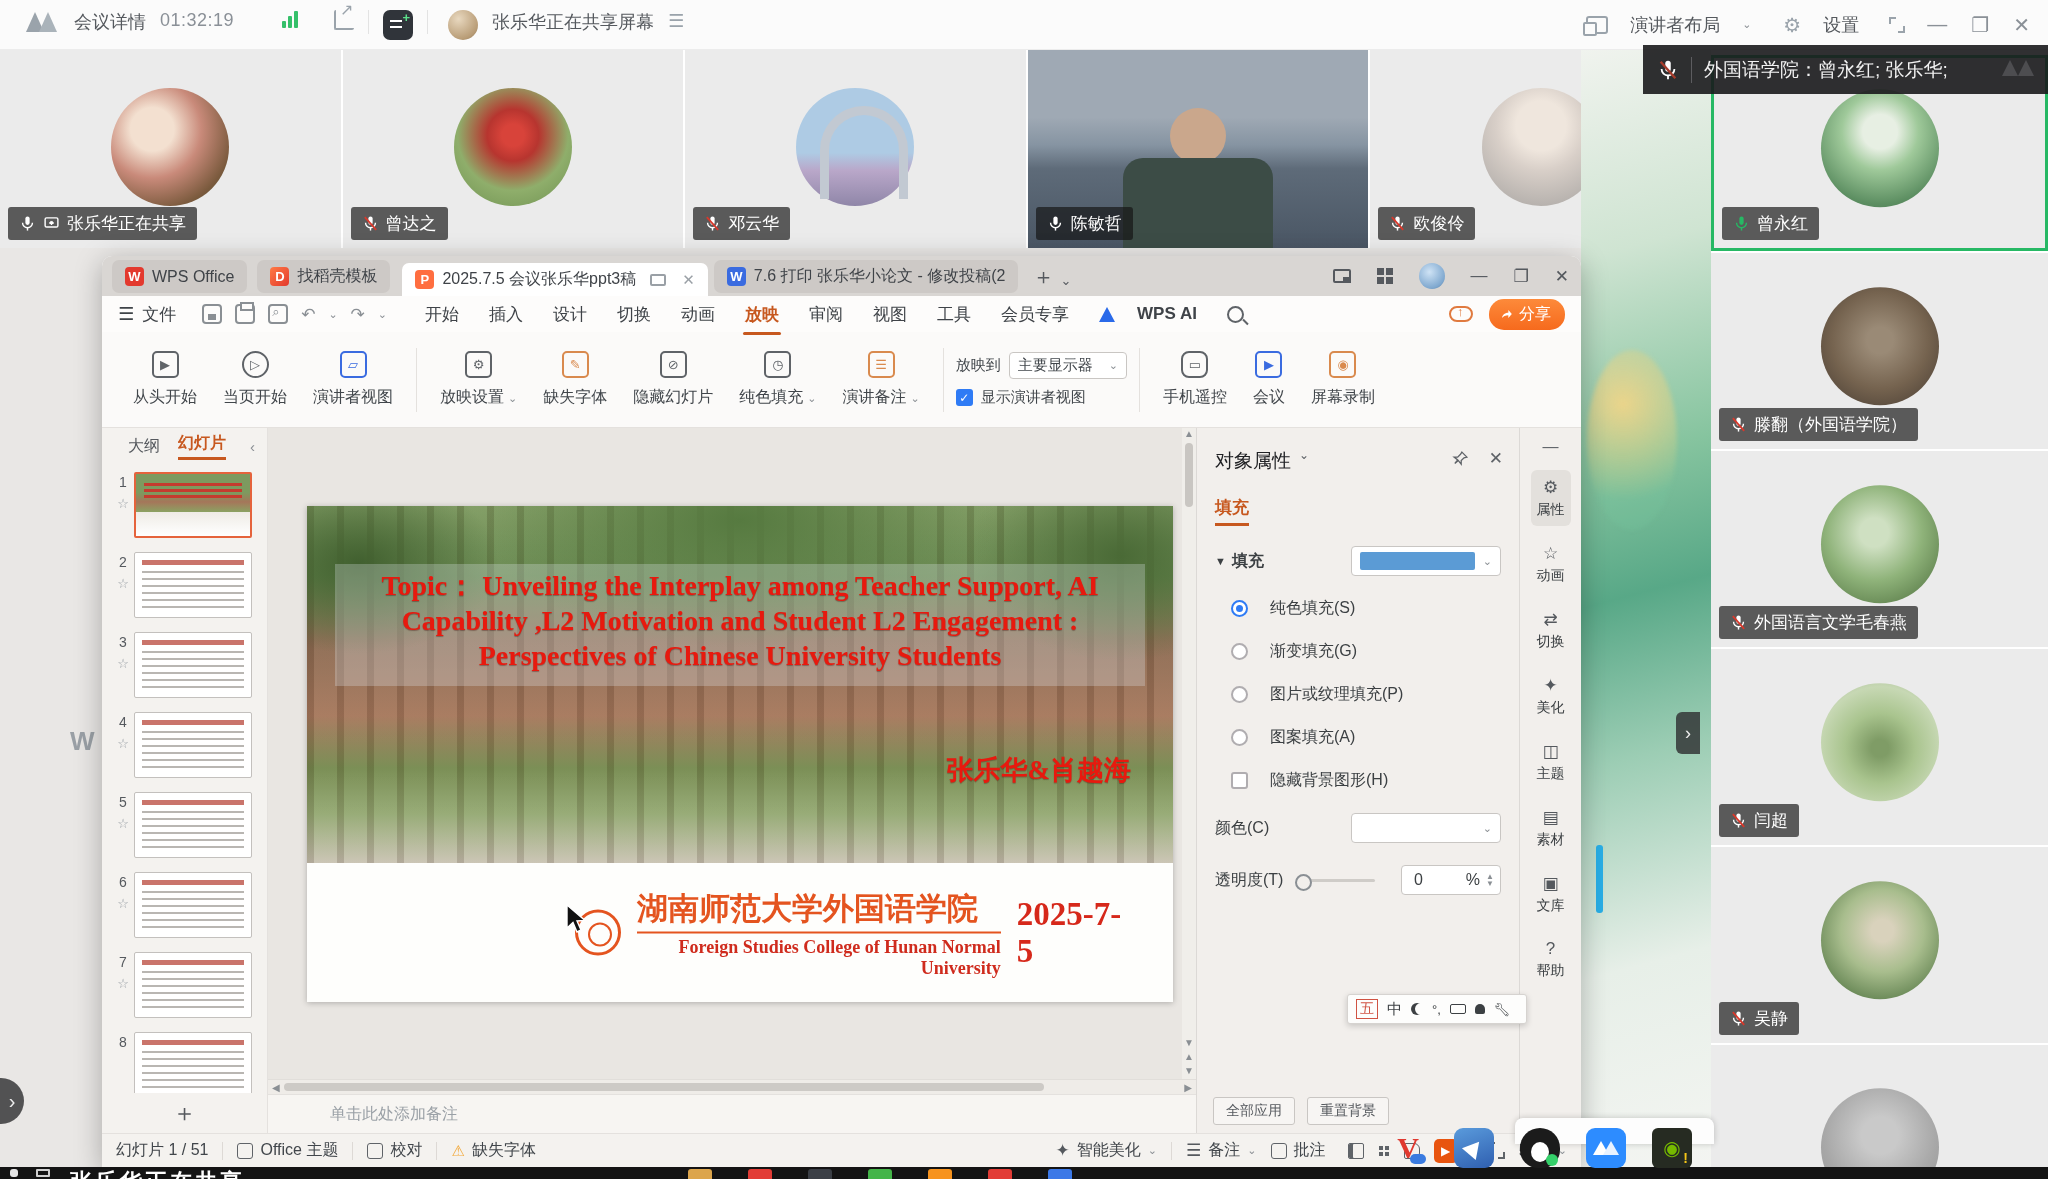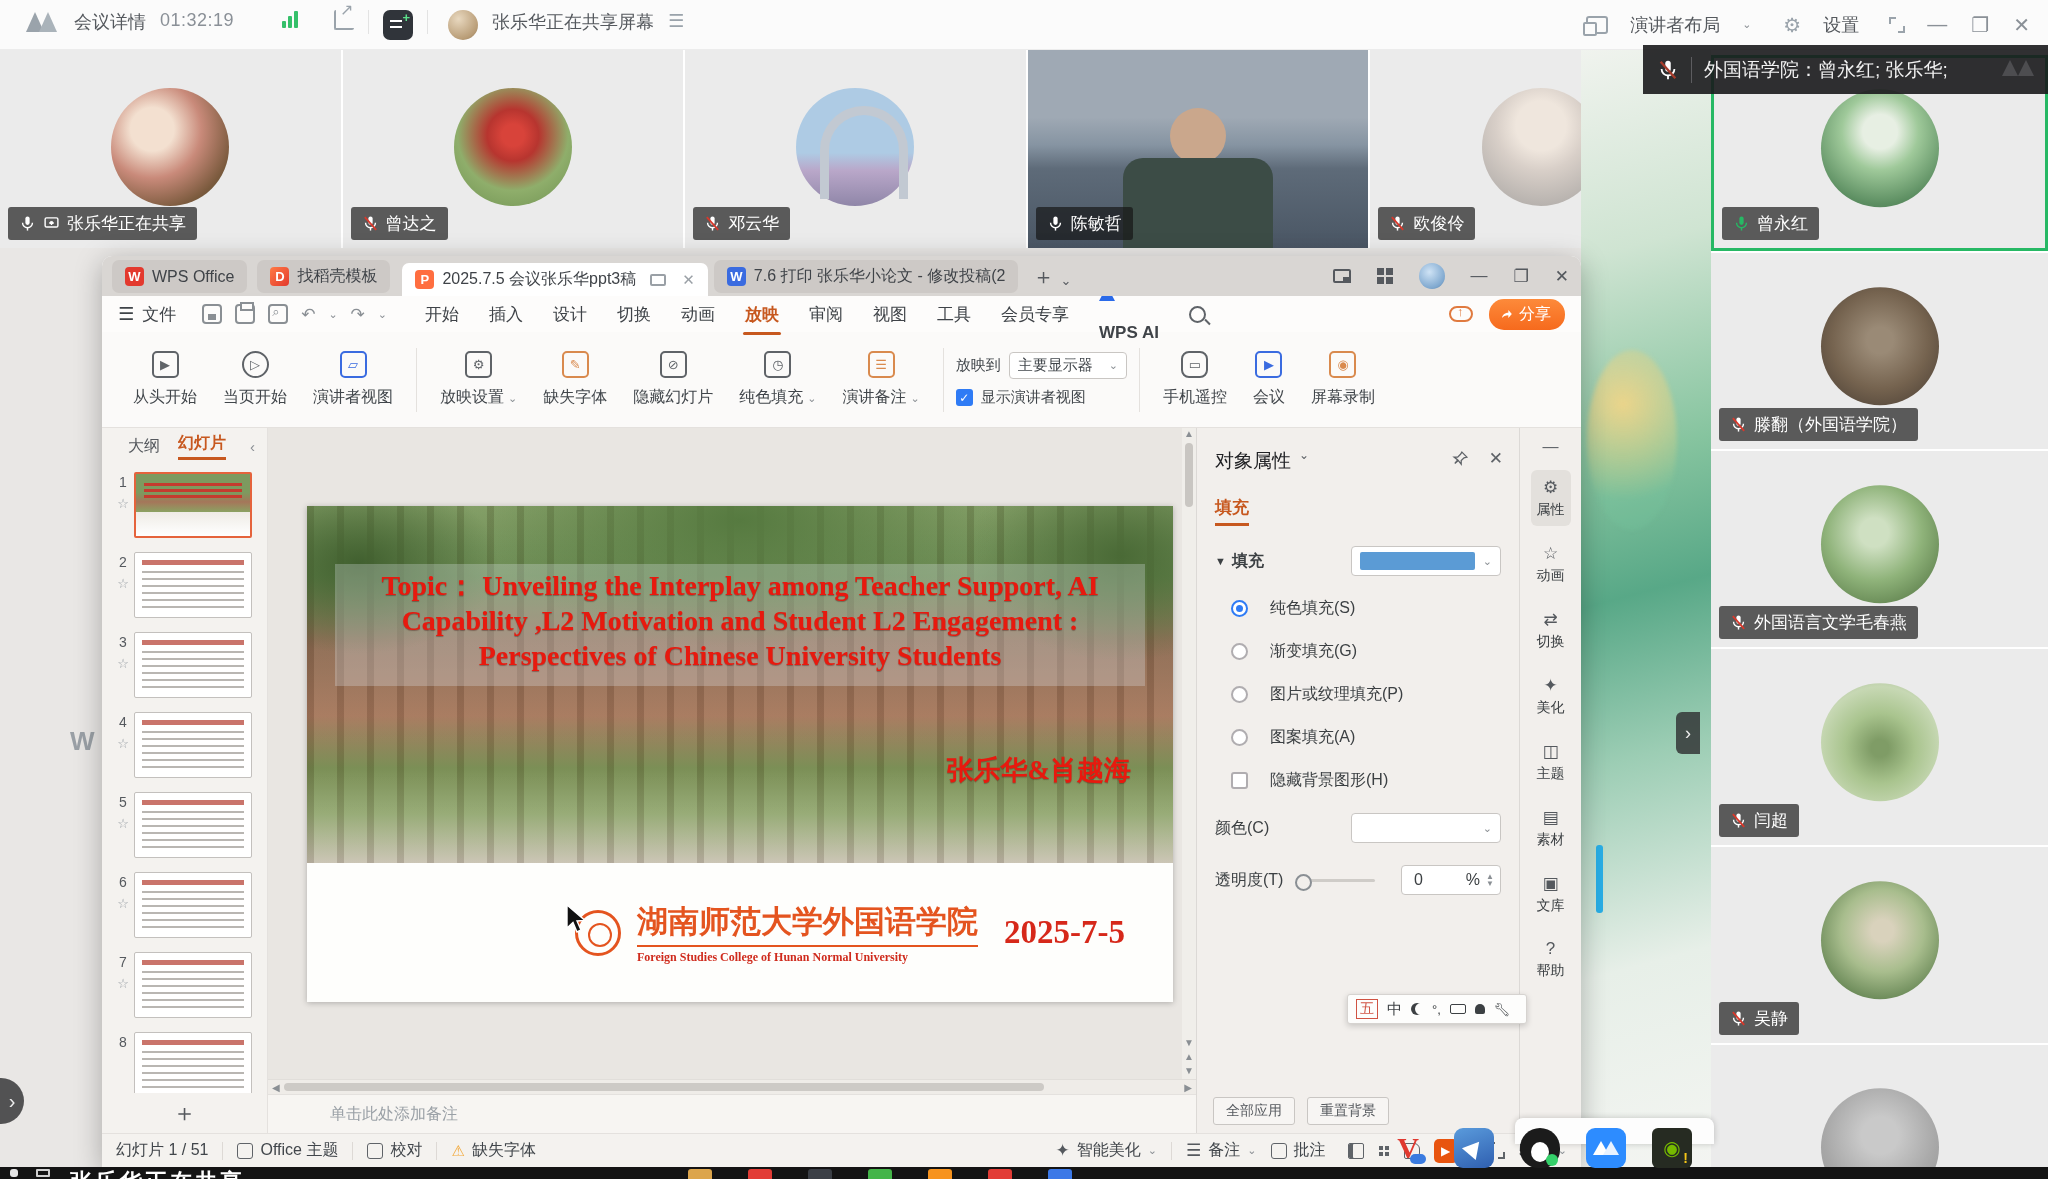--- a/index.html
+++ b/index.html
@@ -121,21 +121,21 @@
   .mi { width:20px; height:20px; border:2px solid #8a8f94; border-radius:4px; position:relative; }
   .mi.save:after { content:""; position:absolute; left:4px; bottom:2px; width:8px; height:6px; background:#8a8f94; }
   .mi.prn:after { content:""; position:absolute; left:3px; top:-4px; width:10px; height:5px; background:#fdfcfb; border:2px solid #8a8f94; }
   .mi.prv:after { content:"⌕"; position:absolute; left:2px; top:-2px; font-size:13px; color:#8a8f94; }
   .m-undo { color:#8a8f94; font-size:17px; }
   .m-caret { font-size:11px; color:#8a8f94; }
   .m-items { display:flex; align-items:center; gap:26px; margin-left:26px; color:#3f4348; }
   .m-it { padding:4px 2px; position:relative; }
   .m-it.active { color:#c7581f; font-weight:bold; }
   .m-it.active:after { content:""; position:absolute; left:0; right:0; bottom:-5px; height:3px; background:#c7581f; border-radius:2px; }
-  .m-ai { display:flex; gap:22px; font-weight:bold; color:#3f4348; margin-left:18px;flex-direction:column; }
+  .m-ai { display:flex; align-items:center; gap:22px; font-weight:bold; color:#3f4348; margin-left:18px; }
   .m-ai .tri { width:0; height:0; border-left:8px solid transparent; border-right:8px solid transparent; border-bottom:15px solid #2a6ae9; }
   .m-search { width:17px; height:17px; border:2px solid #5f6368; border-radius:50%; position:relative; margin-left:20px; }
   .m-search:after { content:""; position:absolute; left:13px; top:13px; width:7px; height:2px; background:#5f6368; transform:rotate(45deg); }
   .m-right { margin-left:auto; display:flex; align-items:center; gap:16px; }
   .m-cloud { width:24px; height:16px; background:#fdfcfb; border:2px solid #e07a3f; border-radius:8px; position:relative; }
   .m-cloud:after { content:"↑"; position:absolute; left:6px; top:-4px; color:#e07a3f; font-size:13px; font-weight:bold; }
   .m-share { background:linear-gradient(180deg,#fd8a3a,#f66a1d); color:#fff; font-size:16px; padding:5px 14px 5px 10px;
     border-radius:15px; display:flex; align-items:center; gap:6px; }
   
   .w-ribbon { height:96px; background:#fbfaf9; border-bottom:1px solid #e4e1de; display:flex; align-items:center; padding:0 8px; }
@@ -190,21 +190,21 @@
     color:#e8190e; text-shadow:0 1px 1px rgba(60,0,0,.35); }
   .s-authors { position:absolute; right:42px; top:246px; font-family:"Liberation Serif","DejaVu Serif",serif;
     font-weight:bold; font-size:27px; color:#e8190e; text-shadow:0 1px 1px rgba(60,0,0,.3); }
   .s-foot { position:absolute; left:0; right:0; top:357px; bottom:0; background:#fefefc; }
   .foot-inner { position:absolute; left:268px; right:48px; top:50%; transform:translateY(-50%); display:flex; align-items:center; gap:16px; }
   .seal { width:46px; height:46px; border-radius:50%; border:3px solid #e4541f; position:relative; flex:none; }
   .seal:after { content:""; position:absolute; left:10px; top:10px; width:20px; height:20px; border-radius:50%; border:2px solid #e4541f; }
   .col-block { display:flex; flex-direction:column; }
   .col-cn { font-family:"Liberation Serif","DejaVu Serif",serif; font-weight:bold; font-size:31px; color:#e4541f;
     border-bottom:2px solid #e4541f; padding-bottom:2px; white-space:nowrap; }
-  .col-en { font-family:"Liberation Serif","DejaVu Serif",serif; font-size:12px; font-weight:bold; color:#cf2b1d; margin-top:3px; }
+  .col-en { font-family:"Liberation Serif","DejaVu Serif",serif; font-size:18px; font-weight:bold; color:#cf2b1d; margin-top:3px;text-align:right; }
   .s-date { margin-left:auto; font-family:"Liberation Serif","DejaVu Serif",serif; font-weight:bold; font-size:33px; color:#d6281a; }
   .cursor { position:absolute; left:258px; top:398px; z-index:4; }
   .vscroll { position:absolute; right:0; top:0; bottom:0; width:14px; background:#f0eeea; border-left:1px solid #e1ded b; display:flex; flex-direction:column; align-items:center; font-size:10px; color:#8a8f94; }
   .vthumb { width:8px; height:64px; background:#c9c6c2; border-radius:4px; margin-top:4px; }
   .vs-bot { margin-top:auto; display:flex; flex-direction:column; gap:3px; padding-bottom:3px; align-items:center; }
   .hscroll { height:15px; background:#efece8; border-top:1px solid #e1deda; display:flex; align-items:center; color:#8a8f94; font-size:10px; padding:0 4px; gap:4px; }
   .hthumb { height:8px; background:#cdcac6; border-radius:4px; width:760px; }
   .notesbar { height:39px; background:#f7f5f2; border-top:1px solid #e4e1de; display:flex; align-items:center; padding-left:62px; font-size:16px; color:#9aa0a6; }
 
   

